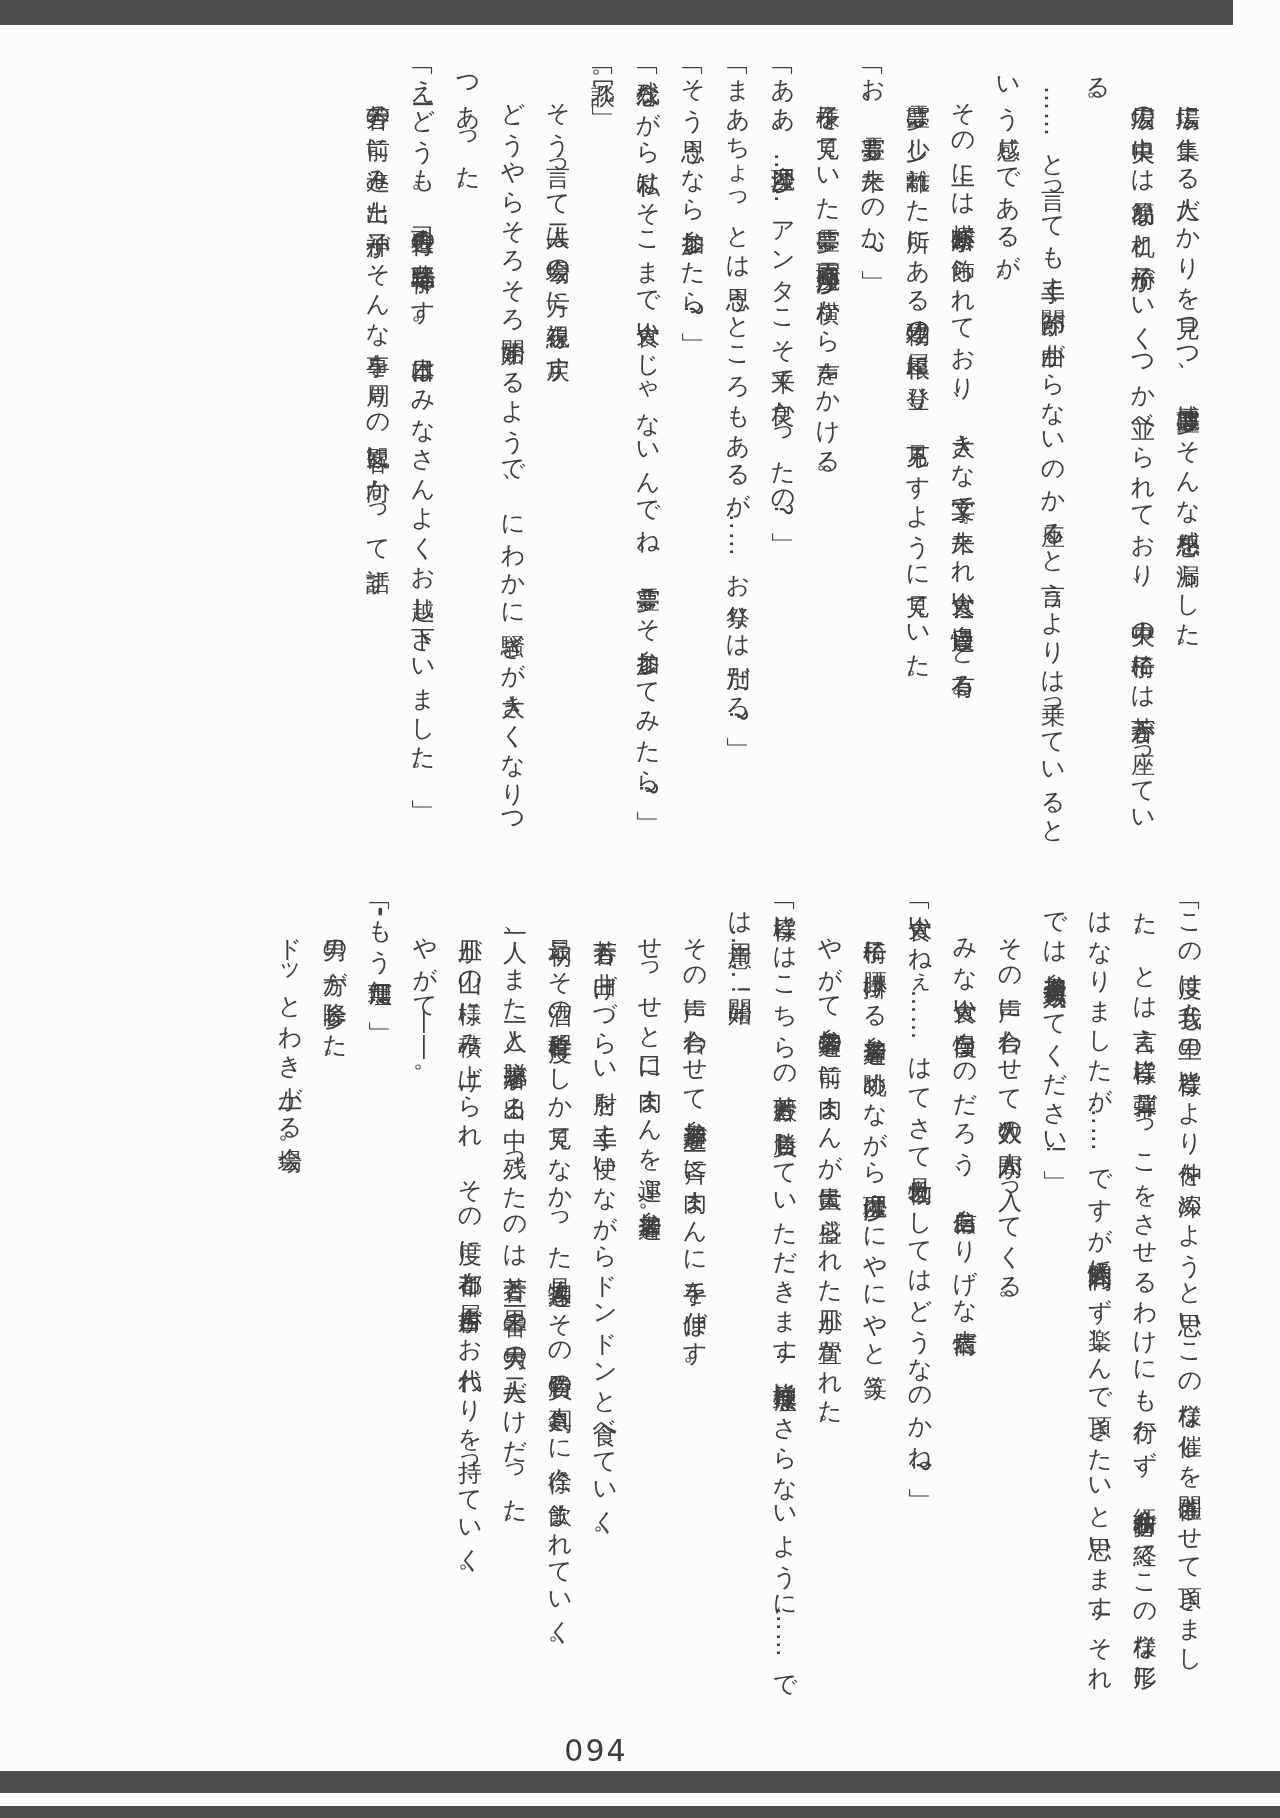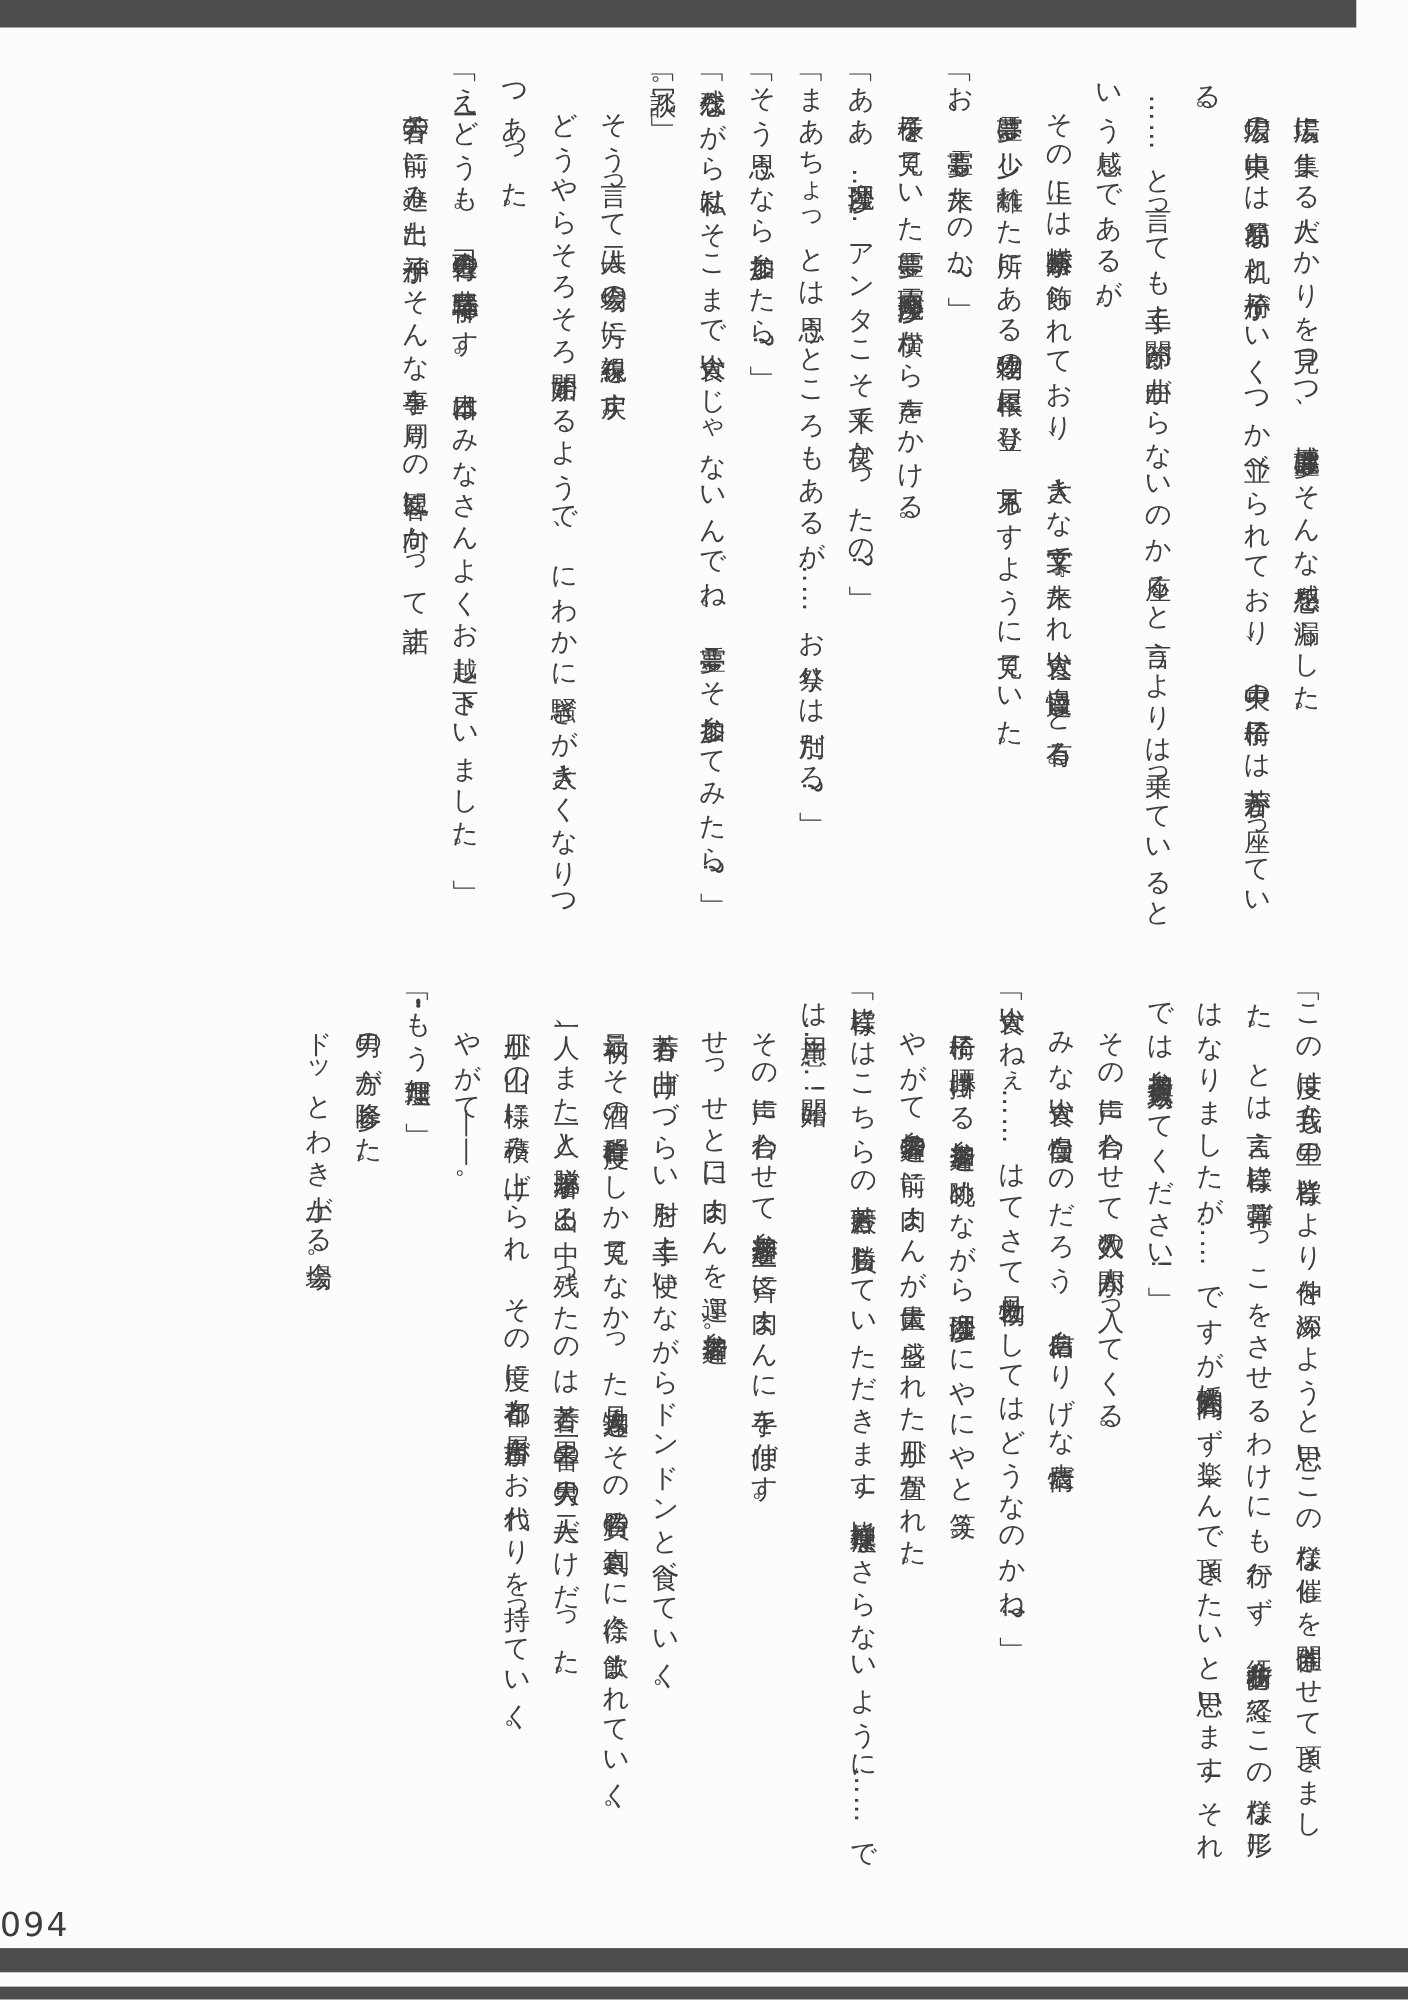--- a/index.html
+++ b/index.html
@@ -34,20 +34,21 @@
   .bottom-block { top: 895px; right: 68px; width: 1130px; height: 795px; }
 
   .vblock p { margin: 0; padding: 0; }
   .vblock p.ind { text-indent: 26px; }
 
   .page-number {
     position: absolute;
     top: 1733px;
     left: 0;
     width: 1192px;
+    text-align: center;
     font-size: 30px;
     letter-spacing: 2px;
     color: #3d3d3d;
     font-family: "DejaVu Sans", sans-serif;
   }
 </style>
 </head>
 <body>
 
 <div class="page">

